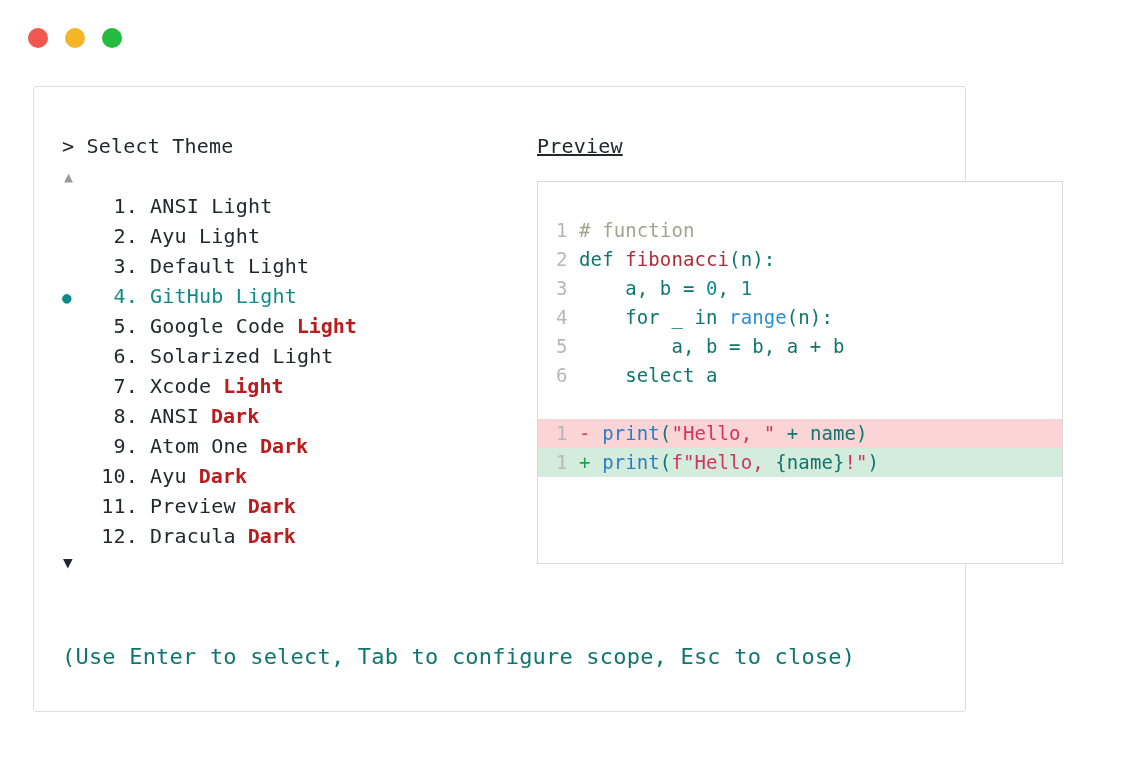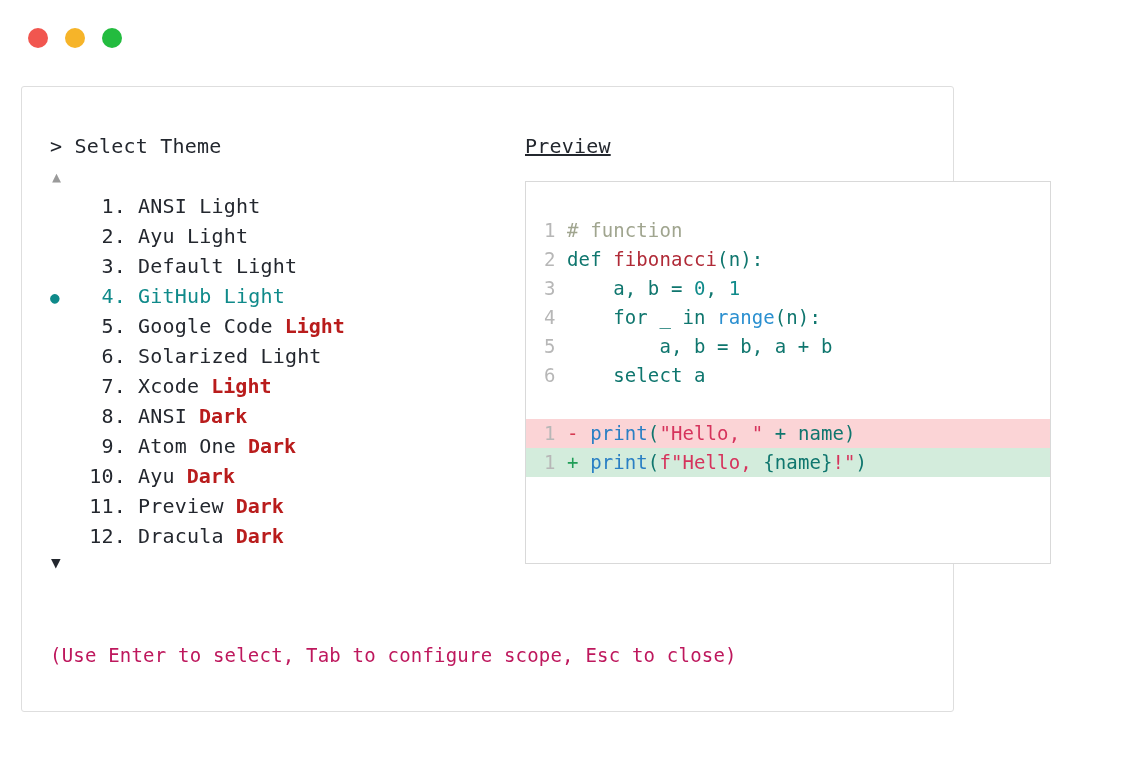--- a/index.html
+++ b/index.html
@@ -36,21 +36,21 @@
     border-radius: 50%;
     display: block;
   }
   .dot.red    { background: #f1564f; }
   .dot.yellow { background: #f6b429; }
   .dot.green  { background: #23bc3f; }
 
   
   .card {
     position: absolute;
-    left: 21px;
+    left: 33px;
     top: 86px;
     width: 933px;
     height: 626px;
     border: 1px solid #dedede;
     border-radius: 3px;
     background: #ffffff;
     box-sizing: border-box;
   }
 
   
@@ -176,22 +176,22 @@
   .tok-builtin { color: #2a8fd0; }
   .tok-call    { color: #2a7fc4; }
   .tok-str     { color: #d6335c; }
   .tok-plain   { color: #0f766e; }
 
   
   .hint {
     position: absolute;
     left: 28px;
     top: 557px;
-    font-size: 19px;
-    color: #be185d;
+    font-size: 22px;
+    color: #0f766e;
     letter-spacing: 0.2px;
     white-space: pre;
   }
 </style>
 </head>
 <body>
 
 <div class="screen">
 
   <div class="titlebar">

